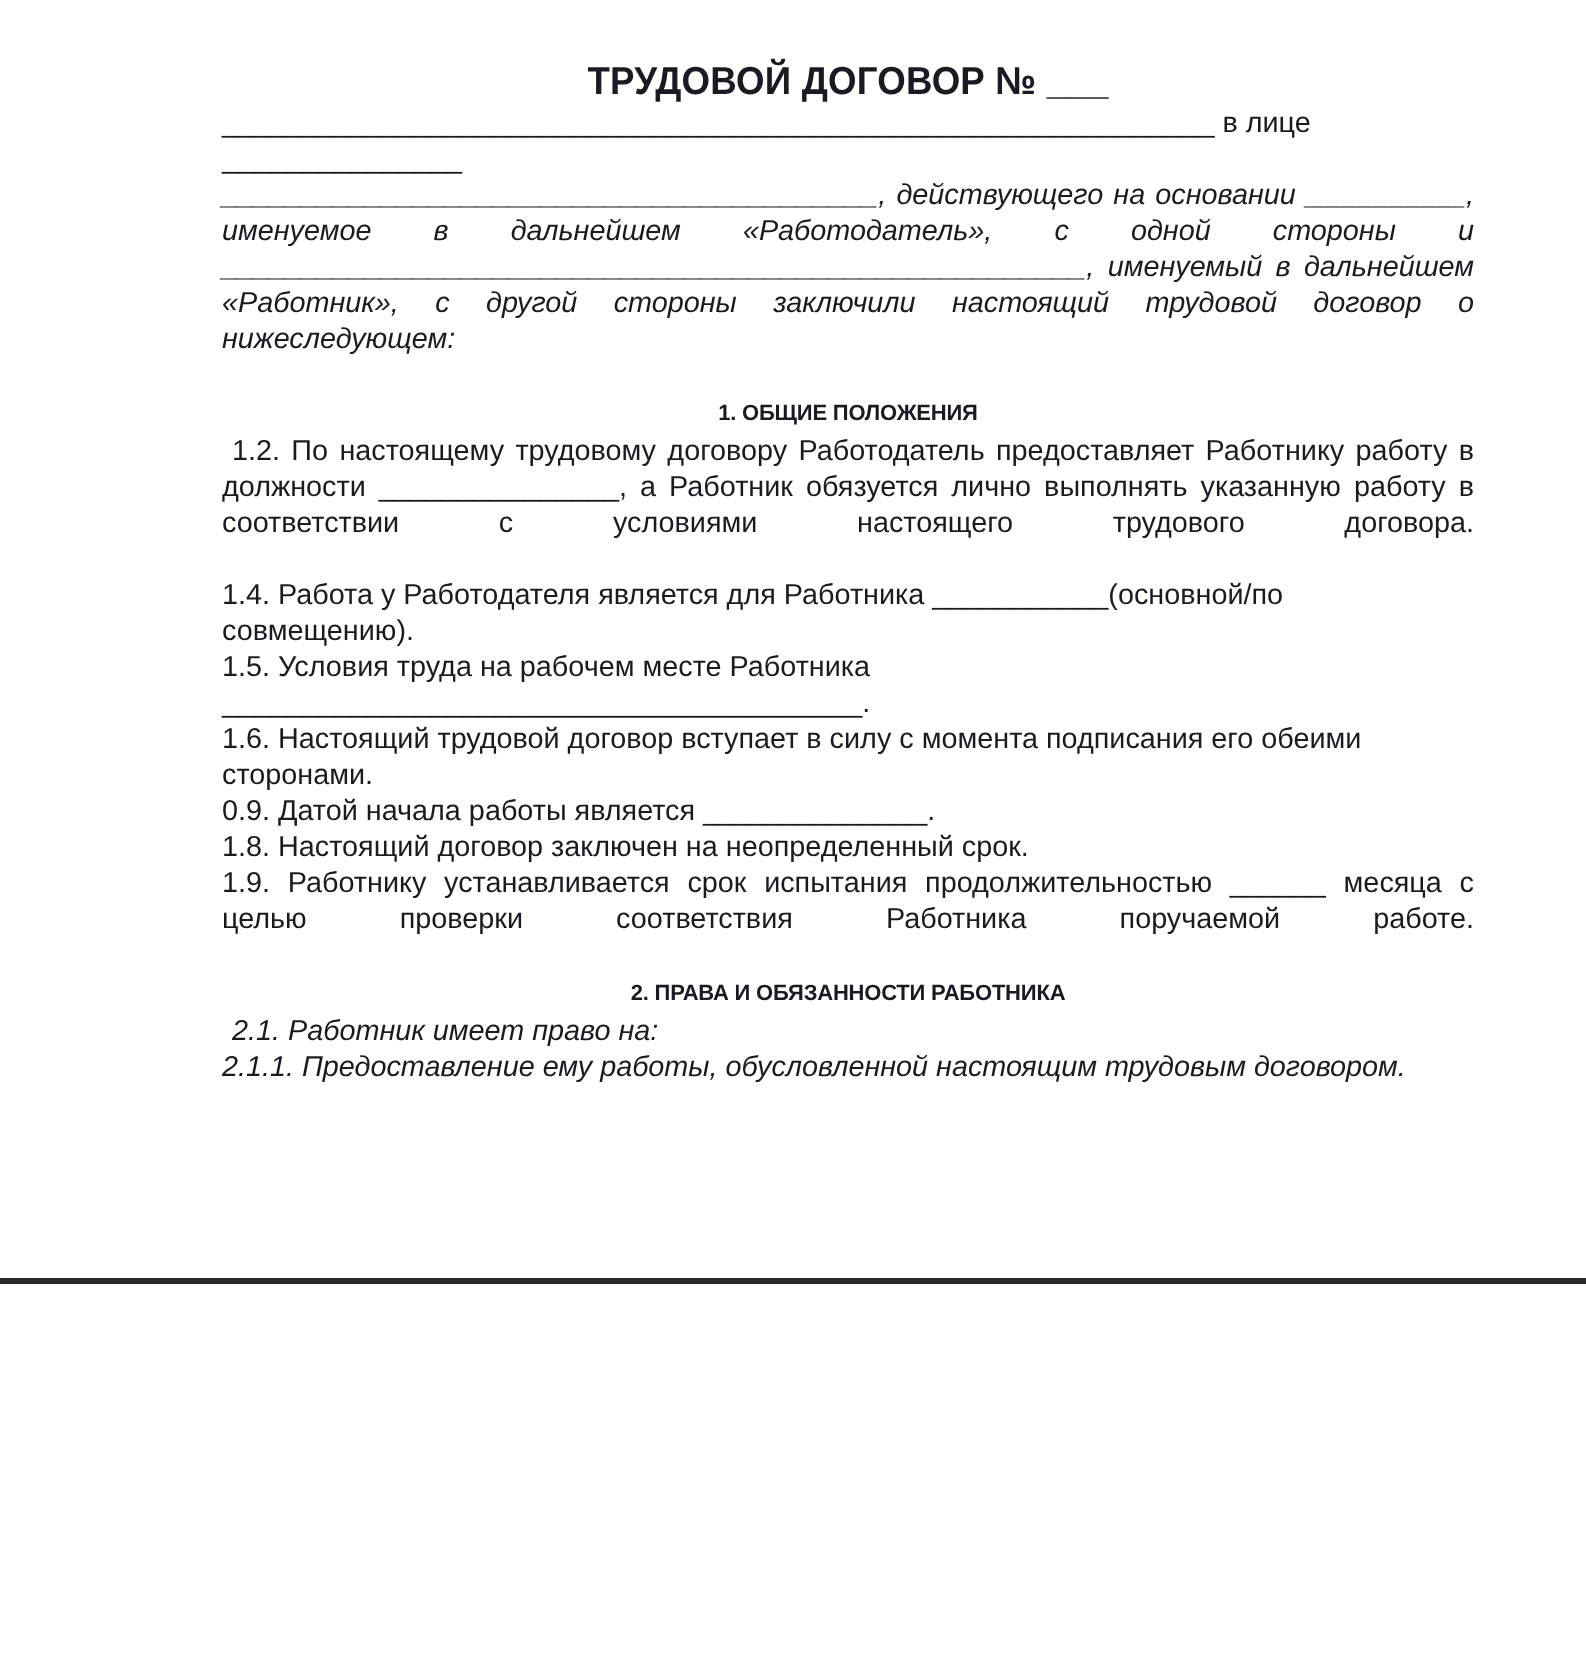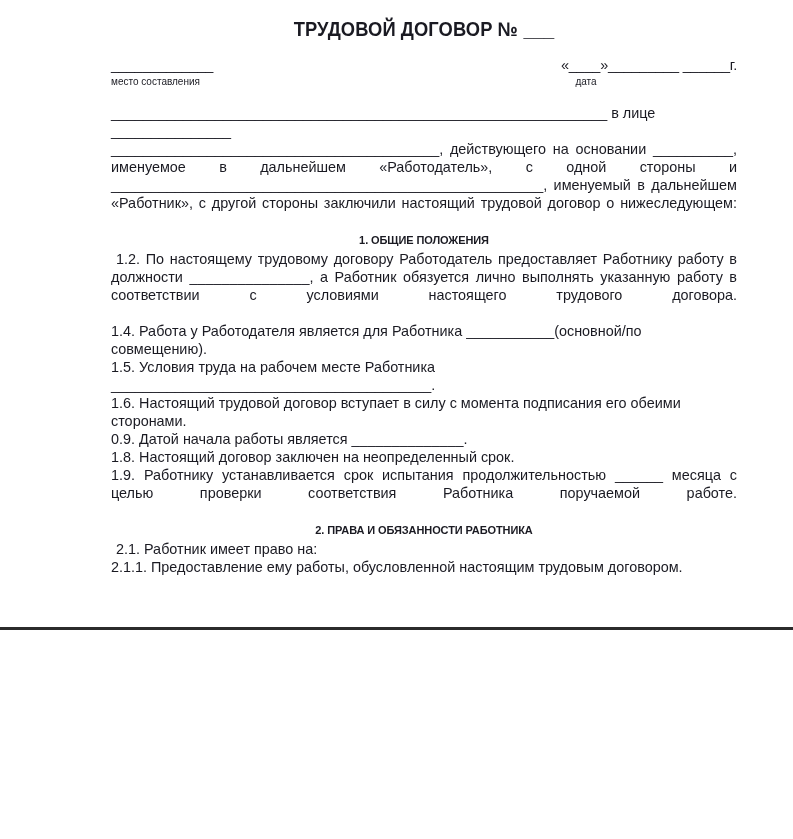--- a/index.html
+++ b/index.html
@@ -10,21 +10,21 @@
   body {
     width: 793px;
     height: 839px;
     overflow: hidden;
     font-family: "Liberation Sans", "DejaVu Sans", sans-serif;
     color: #1a1a22;
     position: relative;
   }
   .page {
     position: absolute;
-    left: 0; top: 4px;
+    left: 0; top: 16px;
     width: 793px;
     height: 626px;
     box-sizing: border-box;
     border-bottom: 3px solid #2b2b2b;
     background: #fff;
     overflow: hidden;
   }
   .content {
     position: absolute;
     left: 111px;
@@ -94,21 +94,21 @@
     text-align: justify;
     text-justify: inter-word;
   }
   p.just::after {
     content: "";
     display: inline-block;
     width: 100%;
   }
   .gap-8  { margin-top: 8px; }
   .gap-12 { margin-top: 12px; }
-  .gap-14 { margin-top: 14px; }
+  .gap-14 { margin-top: 14px; font-style: italic; }
   .gap-16 { margin-top: 16px; }
   .gap-18 { margin-top: 18px; }
   .gap-20 { margin-top: 20px; }
   .gap-22 { margin-top: 22px; }
   .indent { text-indent: 5px; }
 
   
   .section-heading {
     text-align: center;
     font-weight: bold;
@@ -122,30 +122,20 @@
   
 </style>
 </head>
 <body>
 
 <div class="page">
   <div class="content">
 
     <h1 class="doc-title">ТРУДОВОЙ ДОГОВОР № ___</h1>
 
-    <div class="header-row">
-      <div class="place-block">
-        <div class="rule-text">_____________</div>
-        <div class="caption">место составления</div>
-      </div>
-      <div class="date-block">
-        <div class="rule-text">«____»_________ ______г.</div>
-        <div class="caption">дата</div>
-      </div>
-    </div>
 
     <p class="para gap-8">______________________________________________________________ в лице _______________</p>
 
     <p class="para just gap-14">_________________________________________, действующего на основании __________, именуемое в дальнейшем «Работодатель», с одной стороны и ______________________________________________________, именуемый в дальнейшем «Работник», с другой стороны заключили настоящий трудовой договор о нижеследующем:</p>
 
     <p class="section-heading gap-22">1. ОБЩИЕ ПОЛОЖЕНИЯ</p>
 
     <p class="para just gap-20 indent">1.2. По настоящему трудовому договору Работодатель предоставляет Работнику работу в должности _______________, а Работник обязуется лично выполнять указанную работу в соответствии с условиями настоящего трудового договора.</p>
 
 

